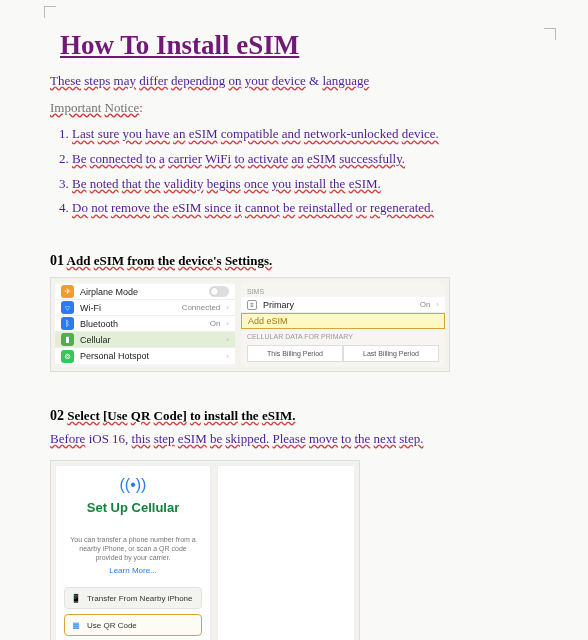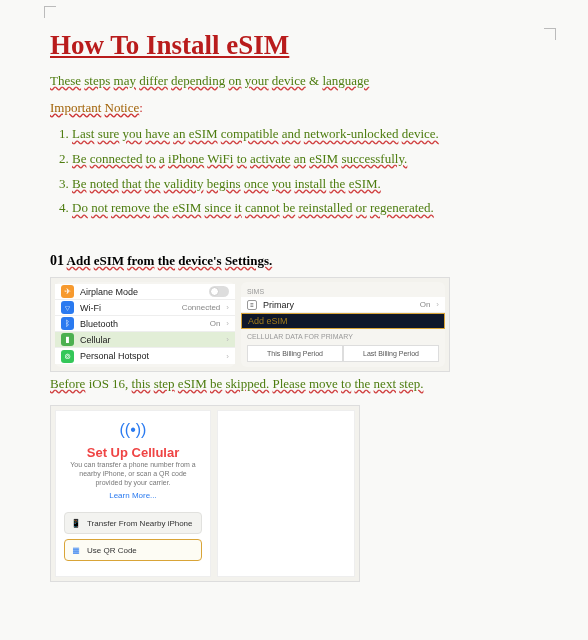--- a/index.html
+++ b/index.html
@@ -14,41 +14,41 @@
     }
     .doc {
       padding: 30px 45px 20px 50px;
       position: relative;
     }
     .corner-tl { position:absolute; top:6px; left:44px; width:12px; height:12px; border-left:1px solid #bbb; border-top:1px solid #bbb;}
     .corner-tr { position:absolute; top:28px; right:32px; width:12px; height:12px; border-right:1px solid #bbb; border-top:1px solid #bbb;}
     h1 {
       font-size: 27px;
       font-weight: bold;
-      margin: 0 0 8px 0;
+      margin: 0 0 8px 10px;
       text-decoration: underline;
       font-family: Georgia, serif;
-      color: #b91c1c;
+      color: #701a75;
     }
     .intro, .important, .num-item, .step-desc, .note {
       font-size: 13px;
       line-height: 1.9;
       margin: 0;
-      color: #4d7c0f;
+      color: #4c1d95;
     }
     .intro .u, .num-item .u, .important .u, .step-title .u, .step-desc .u, .note .u {
       text-decoration-line: underline;
       text-decoration-style: wavy;
       text-decoration-color: #d04040;
       -webkit-text-decoration-line: underline;
       -webkit-text-decoration-style: wavy;
       -webkit-text-decoration-color: #d04040;
     }
     .important { color:#c33; margin-top:2px;}
-    .important .u { text-decoration-color:#c33; color:#a16207;}
+    .important .u { text-decoration-color:#c33; color:#737373;}
     ol.numbered {
       margin: 2px 0 10px 0;
       padding-left: 22px;
       font-size: 13px;
     }
     ol.numbered li { line-height: 1.9; }
     .step-title {
       font-size: 13px;
       font-weight: bold;
       margin-top: 32px;
@@ -75,34 +75,34 @@
     .row:last-child{border-bottom:none;}
     .row .lbl{ flex:1; font-size:9px; color:#222;}
     .row .val{ font-size:8px; color:#888;}
     .row .chev{ color:#bbb; font-size:8px;}
     .ic{ width:13px; height:13px; border-radius:3px; display:flex;align-items:center;justify-content:center; color:#fff; font-size:8px;}
     .ic-or{background:#f79a2e;} .ic-bl{background:#2a7af0;}
     .ic-gr{background:#4cb050;} .ic-gr2{background:#34c759;}
     .toggle{width:20px;height:11px;background:#ddd;border-radius:6px;position:relative;}
     .toggle:after{content:"";width:9px;height:9px;background:#fff;border-radius:50%;position:absolute;top:1px;left:1px;border:1px solid #ccc;box-sizing:border-box;}
     .sect{font-size:7px;color:#999;padding:4px 6px 2px;text-transform:uppercase;}
-    .row-hi{border:1px solid #d9a437;background:#0f172a;color:#a27b1a;}
+    .row-hi{border:1px solid #d9a437;background:#fef9c3;color:#a27b1a;}
     .seg{display:flex;gap:0;padding:3px 6px;}
     .seg div{flex:1;text-align:center;font-size:7px;padding:4px 2px;background:#fff;border:1px solid #ddd;color:#555;}
     .row-sel{background:#e2eed7;}
 
     
     .shot2 {
       width: 310px; border:1px solid #ddd; background:#f3f2ed;
       margin-top:8px; padding:4px; display:flex; gap:6px;
       font-family: -apple-system, Helvetica, sans-serif;
     }
     .phone{width:156px;background:#fff;border:1px solid #eee;padding:8px 8px 10px;text-align:center;}
     .sig{color:#2a7af0;font-size:16px;margin:2px 0 6px;}
-    .phone h3{font-size:13px;font-weight:600;margin:2px 0 0;color:#ef4444;}
+    .phone h3{font-size:13px;font-weight:600;margin:2px 0 20px;color:#15803d;}
     .phone p{font-size:7px;color:#777;margin:0 4px 4px;line-height:1.3;}
     .learn{font-size:8px;color:#2a7af0;margin-bottom:12px;}
     .opt{display:flex;align-items:center;gap:6px;background:#f3f3f0;border:1px solid #e1e1de;border-radius:4px;padding:5px 6px;margin:5px 0;font-size:8px;color:#333;text-align:left;}
     .opt-hi{border:1px solid #d9a437;background:#fdfcf4;}
     .opt .ic2{width:10px;height:10px;display:flex;align-items:center;justify-content:center;color:#2a7af0;font-size:8px;}
     .blank{flex:1;background:#fff;border:1px solid #eee;}
   </style>
 </head>
 <body>
 
@@ -117,21 +117,21 @@
     <span class="u">differ</span> <span class="u">depending</span> <span class="u">on</span>
     <span class="u">your</span> <span class="u">device</span> <span>&amp;</span> <span class="u">language</span>
   </p>
 
   <p class="important">
     <span class="u">Important</span> <span class="u">Notice</span><span>:</span>
   </p>
 
   <ol class="numbered">
     <li class="num-item"><span><span class="u">Last</span> <span class="u">sure</span> <span class="u">you</span> <span class="u">have</span> <span class="u">an</span> <span class="u">eSIM</span> <span class="u">compatible</span> <span class="u">and</span> <span class="u">network-unlocked</span> <span class="u">device.</span></span></li>
-    <li class="num-item"><span><span class="u">Be</span> <span class="u">connected</span> <span class="u">to</span> <span class="u">a</span> <span class="u">iPhone</span> <span class="u">WiFi</span> <span class="u">to</span> <span class="u">activate</span> <span class="u">an</span> <span class="u">eSIM</span> <span class="u">successfully.</span></span></li>
+    <li class="num-item"><span><span class="u">Be</span> <span class="u">connected</span> <span class="u">to</span> <span class="u">a</span> <span class="u">carrier</span> <span class="u">WiFi</span> <span class="u">to</span> <span class="u">activate</span> <span class="u">an</span> <span class="u">eSIM</span> <span class="u">successfully.</span></span></li>
     <li class="num-item"><span><span class="u">Be</span> <span class="u">noted</span> <span class="u">that</span> <span class="u">the</span> <span class="u">validity</span> <span class="u">begins</span> <span class="u">once</span> <span class="u">you</span> <span class="u">install</span> <span class="u">the</span> <span class="u">eSIM.</span></span></li>
     <li class="num-item"><span><span class="u">Do</span> <span class="u">not</span> <span class="u">remove</span> <span class="u">the</span> <span class="u">eSIM</span> <span class="u">since</span> <span class="u">it</span> <span class="u">cannot</span> <span class="u">be</span> <span class="u">reinstalled</span> <span class="u">or</span> <span class="u">regenerated.</span></span></li>
   </ol>
 
   <p class="step-title">
     <span class="num">01</span> <span><span class="u">Add</span> <span class="u">eSIM</span> <span class="u">from</span> <span class="u">the</span> <span class="u">device's</span> <span class="u">Settings.</span></span>
   </p>
 
   <div class="shot1">
     <div class="panel panel-left">
@@ -175,20 +175,23 @@
           <div class="lbl" style="color:#a27b1a">Add eSIM</div>
         </div>
       <div class="sect">CELLULAR DATA FOR PRIMARY</div>
       <div class="seg">
           <div>This Billing Period</div>
           <div>Last Billing Period</div>
         </div>
     </div>
   </div>
 
+  <p class="step-title" style="margin-top:36px">
+    <span class="num">02</span> <span><span class="u">Select</span> <span class="u">[Use</span> <span class="u">QR</span> <span class="u">Code]</span> <span class="u">to</span> <span class="u">install</span> <span class="u">the</span> <span class="u">eSIM.</span></span>
+  </p>
   <p class="note">
     <span class="u">Before</span> <span>iOS 16,</span> <span class="u">this</span>
     <span class="u">step</span> <span class="u">eSIM</span> <span class="u">be</span>
     <span class="u">skipped.</span> <span class="u">Please</span> <span class="u">move</span>
     <span class="u">to</span> <span class="u">the</span> <span class="u">next</span> <span class="u">step.</span>
   </p>
 
   <div class="shot2">
     <div class="phone">
       <div class="sig">((•))</div>

